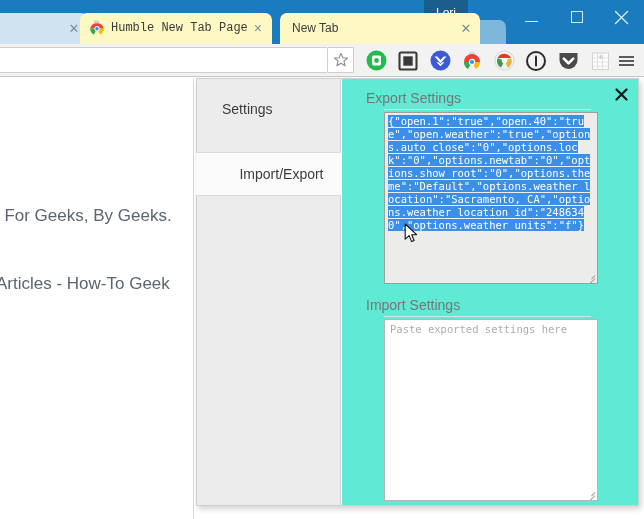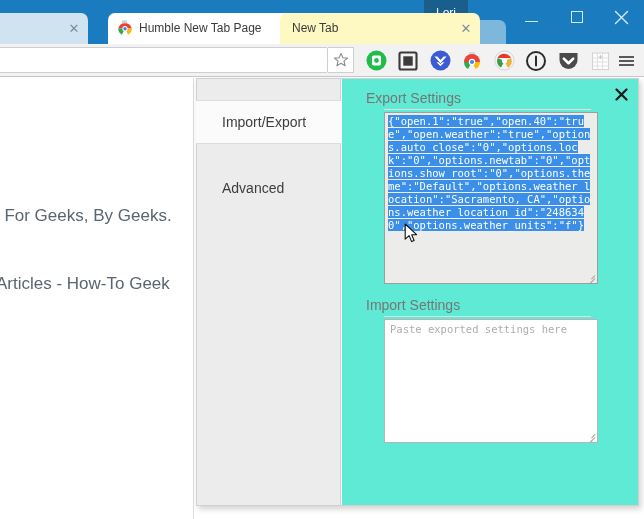--- a/index.html
+++ b/index.html
@@ -47,21 +47,21 @@
     color:#7b8e99; font-size:13px;
   }
   .tab .favicon { position:absolute; left:9px; top:7px; width:16px; height:16px; }
   .tab .tablabel {
     position:absolute; left:31px; top:7px; right:24px;
     font-size:12px; color:#3b3b3b; white-space:nowrap; overflow:hidden;
     line-height:16px;
   }
 
   #tab-partial { left:-42px; width:130px; background:#cfe3f1; }
-  #tab-humble  { left:108px;  width:192px; background:#ffffff; }
+  #tab-humble  { left:80px;  width:192px; background:#fef9c3;font-family:Liberation Mono, monospace; }
   #tab-active  { left:280px; width:200px; background:#fef9c3; z-index:3; }
   #tab-active .tablabel { left:12px; color:#3b3b3b; }
   #tab-stub { left:452px; bottom:0; width:54px; height:24px; background:#7db7dc; border-radius:7px 7px 0 0;}
 
   
   .toolbar {
     position:absolute; left:0; top:44px; width:644px; height:33px;
     background:#f2f2f2; border-bottom:1px solid #c6c6c6;
     display:flex; align-items:center;
   }
@@ -100,21 +100,21 @@
     position:absolute; left:0; top:0; width:144px; height:426px;
     background:#ececec; border-right:1px solid #d4d4d4;
   }
   .nav-item {
     position:relative; height:44px; display:flex; align-items:center;
     padding-left:25px; font-size:14px; color:#3d3d3d;
   }
   .nav-item.selected {
     background:#fbfbfb;
     border-top:1px solid #dcdcdc; border-bottom:1px solid #dcdcdc;
-    margin-left:-1px; padding-left:26px; width:145px; z-index:2;
+    margin-left:-1px; padding-left:26px; width:145px; z-index:2;justify-content:center;
   }
   #nav-settings   { margin-top:8px; }
   #nav-appearance { margin-top:21px; }
   #nav-importexport { margin-top:21px; }
   #nav-advanced   { margin-top:22px; }
 
   .panel-main { position:absolute; left:145px; top:0; right:0; bottom:0; background:#5eead4; }
 
   .close-x {
     position:absolute; right:8px; top:6px; width:18px; height:18px;
@@ -137,21 +137,21 @@
     border:1px solid #9e9e9e; background:#ececeb;
     padding:0; overflow:hidden; resize:none;
   }
   #export-ta { left:42px; top:33px; width:214px; height:172px; }
   #export-ta .tatext {
     padding:2px 3px; color:#000; white-space:pre-wrap; word-break:break-all;
   }
   #export-ta .sel { background:#3b8fe8; color:#ffffff; }
 
   #import-ta {
-    left:42px; top:240px; width:214px; height:124px; background:#ffffff;
+    left:42px; top:240px; width:214px; height:182px; background:#ffffff;
     border:1px solid #b5b5b5;
   }
   #import-ta .placeholder {
     padding:3px 5px; color:#adadad; white-space:nowrap;
     font-family:"DejaVu Sans Mono", monospace; font-size:10.5px;
   }
   .resize-grip {
     position:absolute; right:1px; bottom:1px; width:12px; height:12px;
   }
   .resize-grip i {
@@ -168,25 +168,25 @@
 
   <div class="pagearea">
     <div class="page-divider"></div>
     <div class="pagetext" id="pagetext-1">- For Geeks, By Geeks.</div>
     <div class="pagetext" id="pagetext-2">Articles - How-To Geek</div>
   </div>
 
   <div class="panel">
 
     <div class="panel-sidebar">
+      <div class="nav-item" id="nav-settings">
+        <span>Settings</span>
+      </div>
       <div class="nav-item selected" id="nav-importexport">
         <span>Import/Export</span>
-      </div>
-      <div class="nav-item" id="nav-advanced">
-        <span>Advanced</span>
       </div>
     </div>
 
     <div class="panel-main">
 
       <div class="close-x">
         <svg width="13" height="13" viewBox="0 0 13 13" aria-hidden="true">
           <path d="M1.5 1.5 L11.5 11.5 M11.5 1.5 L1.5 11.5" stroke="#1a1a1a" stroke-width="2.2" stroke-linecap="round"></path>
         </svg>
       </div>

